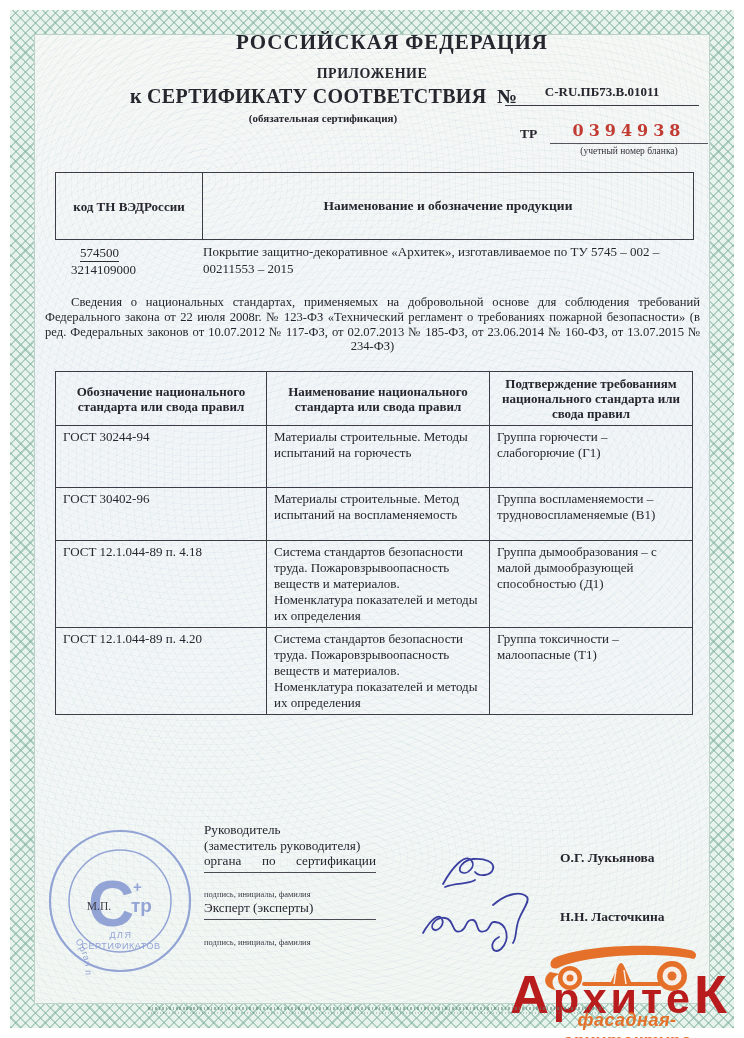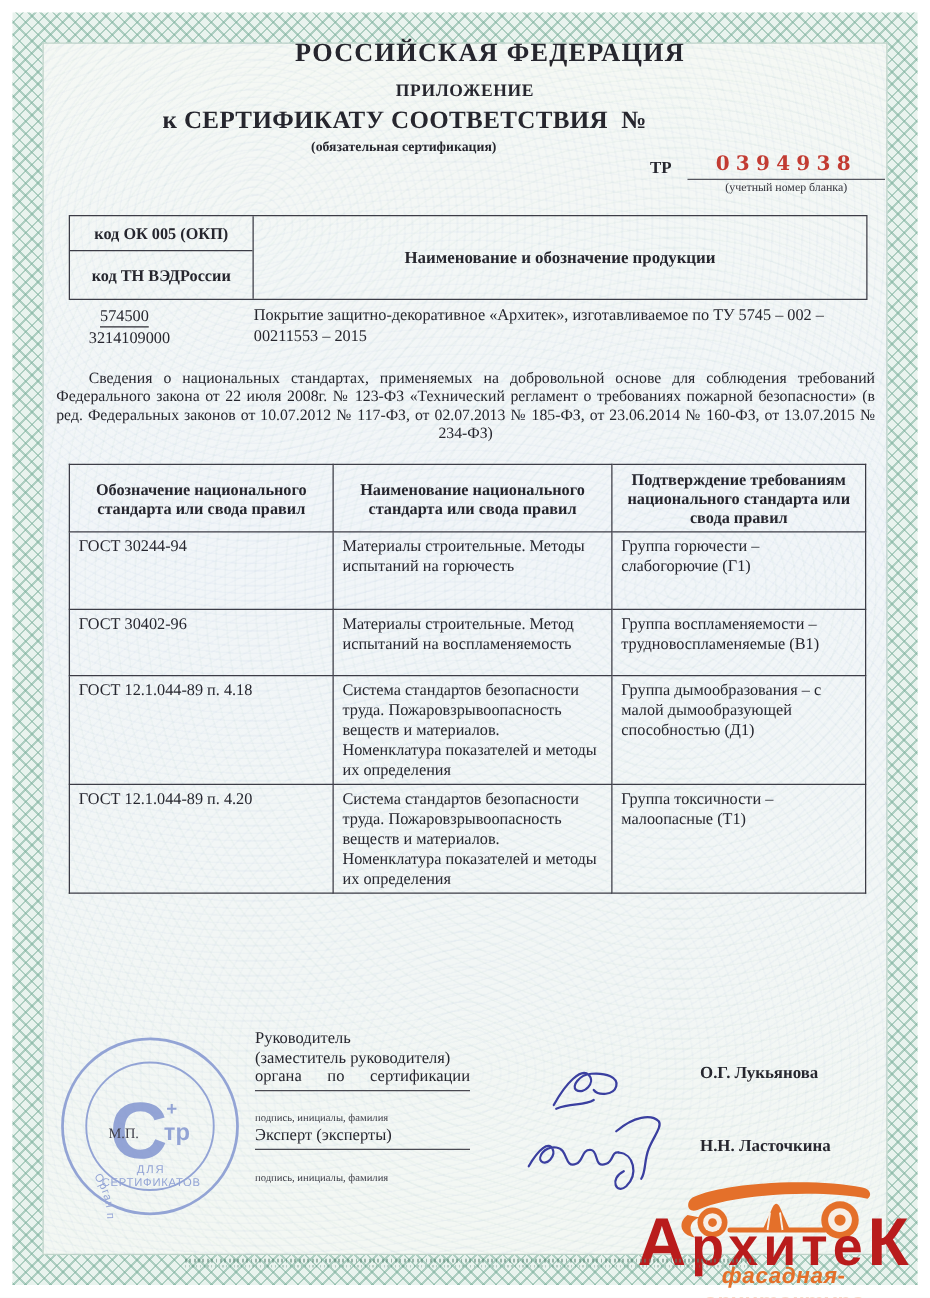--- a/index.html
+++ b/index.html
@@ -87,28 +87,28 @@
   <div class="content"></div>
 
   <div class="layer">
 
     <div class="abs country ctr b">РОССИЙСКАЯ ФЕДЕРАЦИЯ</div>
     <div class="abs maintitle b">
       <span>к СЕРТИФИКАТУ СООТВЕТСТВИЯ</span>&nbsp;
       <span>№</span>
     </div>
     <div class="abs apptitle ctr b">ПРИЛОЖЕНИЕ</div>
+    <div class="abs certnum ctr b">C-RU.ПБ73.В.01011</div>
     <div class="abs oblig ctr b">(обязательная сертификация)</div>
     <div class="abs trlabel b">ТР</div>
     <div class="abs blanknum ctr">0394938</div>
     <div class="abs blankcap ctr">(учетный номер бланка)</div>
 
     <div class="abs codes">
       <div class="codes-left">
-        <div class="codes-okp">код ОК 005 (ОКП)</div>
         <div class="codes-tnved">
           <span>код ТН ВЭД</span>
           <span>России</span>
         </div>
       </div>
       <div class="codes-right">Наименование и обозначение продукции</div>
     </div>
     <div class="abs okpcode">574500</div>
     <div class="abs tnvedcode">3214109000</div>
     <div class="abs proddesc">Покрытие защитно-декоративное «Архитек», изготавливаемое по ТУ 5745 – 002 – 00211553 – 2015</div>

